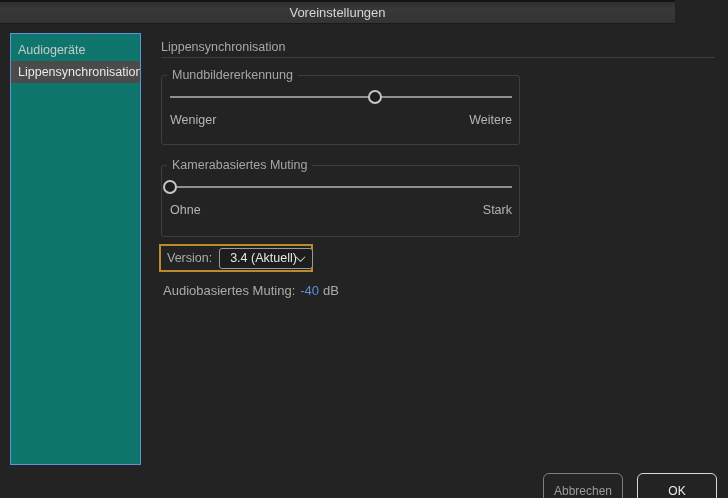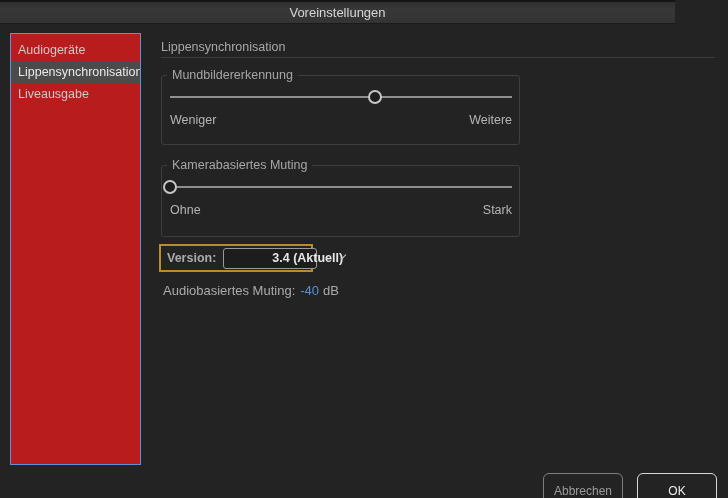--- a/index.html
+++ b/index.html
@@ -19,21 +19,21 @@
     border-top: 2px solid #151515;
     border-bottom: 1px solid #1a1a1a;
   }
   .titlebar .title {
     display: block; text-align: center; line-height: 21px;
     font-size: 13px; color: #d6d6d6;
   }
   
   .sidebar {
     position: absolute; left: 10px; top: 33px; width: 131px; height: 432px;
-    background: #b91c1c;
+    background: #0f766e;
     border: 1px solid #5f92d8;
     padding-top: 5px;
   }
   .side-item {
     height: 22px; line-height: 22px; padding-left: 7px;
     font-size: 12.5px; color: #c9c9c9;
     white-space: nowrap; overflow: hidden;
     cursor: default;
   }
   .side-item.selected { background: #4b4b4b; color: #e8e8e8; }
@@ -70,32 +70,32 @@
   }
   .slider-labels {
     display: flex; justify-content: space-between;
     margin: 7px 7px 0 8px;
     font-size: 12.5px; color: #b5b5b5;
   }
   
   .version-row {
     position: absolute; left: 159px; top: 244px; width: 154px; height: 28px;
     border: 2px solid #bd8a2c;
-    display: flex; align-items: center; padding-left: 6px; font-weight: bold;
+    display: flex; align-items: center; padding-left: 6px;
   }
   .version-label { font-size: 12.5px; color: #ababab; }
   .dropdown {
     margin-left: 7px; width: 94px; height: 21px;
     border: 1px solid #9a9a9a; border-radius: 3px;
     background: #1d1d1d;
     display: flex; align-items: center;
     padding: 0 8px 0 10px;
     cursor: default;
   }
-  .dropdown-value { flex: 1; font-size: 12.5px; color: #e6e6e6; white-space: nowrap; margin-left: 38px; }
+  .dropdown-value { flex: 1; font-size: 12.5px; color: #e6e6e6; white-space: nowrap; }
   .chevron {
     width: 7px; height: 7px;
     border-right: 1.5px solid #c9c9c9; border-bottom: 1.5px solid #c9c9c9;
     transform: rotate(45deg) translate(-1px,-1px);
   }
   
   .audio-row {
     position: absolute; left: 163px; top: 283px;
     font-size: 13px; color: #ababab;
   }
@@ -126,21 +126,20 @@
 
 <div class="dialog">
 
   <div class="titlebar">
     <span class="title">Voreinstellungen</span>
   </div>
 
   <div class="sidebar">
     <div class="side-item">Audiogeräte</div>
     <div class="side-item selected">Lippensynchronisation</div>
-    <div class="side-item">Liveausgabe</div>
   </div>
 
   <div class="main-header">Lippensynchronisation</div>
   <div class="divider"></div>
 
   <fieldset class="group group-2">
     <legend>Kamerabasiertes Muting</legend>
     <div class="slider">
       <div class="slider-track"></div>
       <div class="slider-knob" style="left: calc(0% - 7px);"></div>

